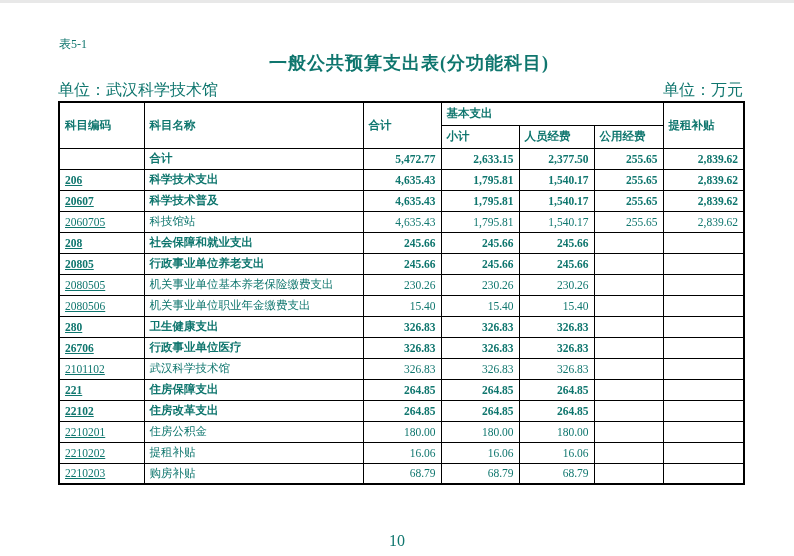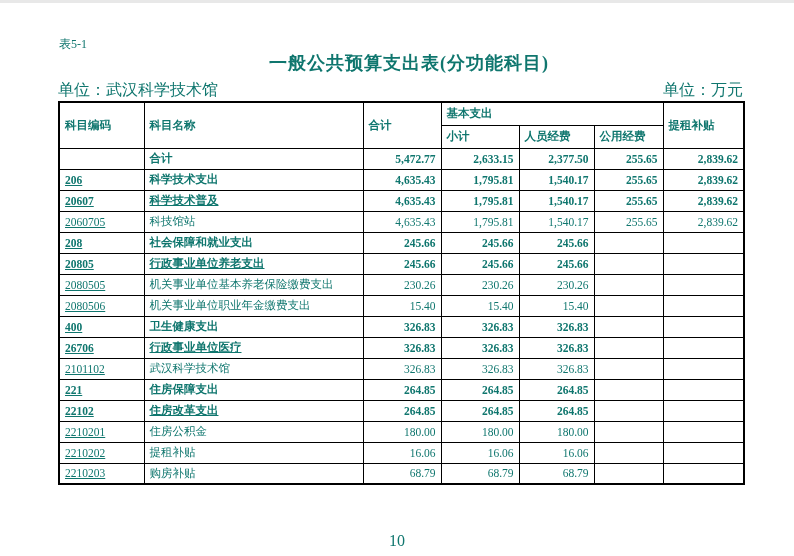--- a/index.html
+++ b/index.html
@@ -51,21 +51,21 @@
   }
   table.budget tbody td { height:21px; }
   td.c-code { text-align:left;text-decoration:underline; }
   td.c-name { text-align:left; }
   td.num    { text-align:right; }
   tr.bold td { font-weight:bold; }
   td.code-lv1 { padding-left:6px; }
   td.code-lv2 { padding-left:15px; }
   td.code-lv3 { padding-left:25px; }
   td.name-lv0, td.name-lv1 { padding-left:6px; }
-  td.name-lv2 { padding-left:21px;text-decoration:underline; }
+  td.name-lv2 { padding-left:21px; }
   td.name-lv3 { padding-left:37px; }
   .page-num {
     position:absolute; bottom:9px; left:0; width:100%;
     text-align:center; font-size:16px;
   }
 </style>
 </head>
 <body>
 
 <div class="sheet">
@@ -170,21 +170,21 @@
         <tr>
           <td class="c-code code-lv3">2080506</td>
           <td class="c-name name-lv3">机关事业单位职业年金缴费支出</td>
           <td class="num">15.40</td>
           <td class="num">15.40</td>
           <td class="num">15.40</td>
           <td class="num"></td>
           <td class="num"></td>
         </tr>
         <tr class="bold">
-          <td class="c-code code-lv1">400</td>
+          <td class="c-code code-lv1">280</td>
           <td class="c-name name-lv1">卫生健康支出</td>
           <td class="num">326.83</td>
           <td class="num">326.83</td>
           <td class="num">326.83</td>
           <td class="num"></td>
           <td class="num"></td>
         </tr>
         <tr class="bold">
           <td class="c-code code-lv2">26706</td>
           <td class="c-name name-lv2">行政事业单位医疗</td>

